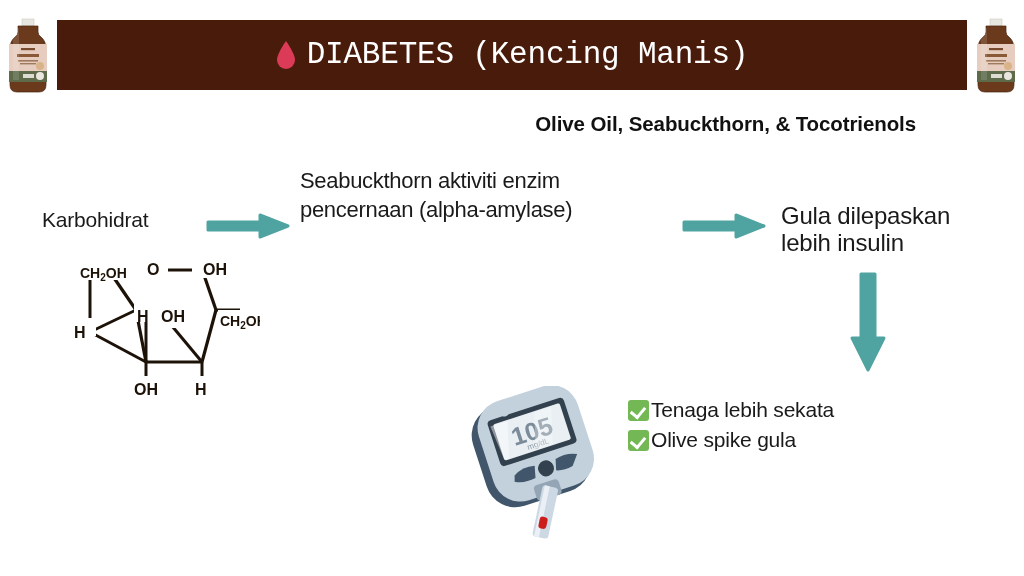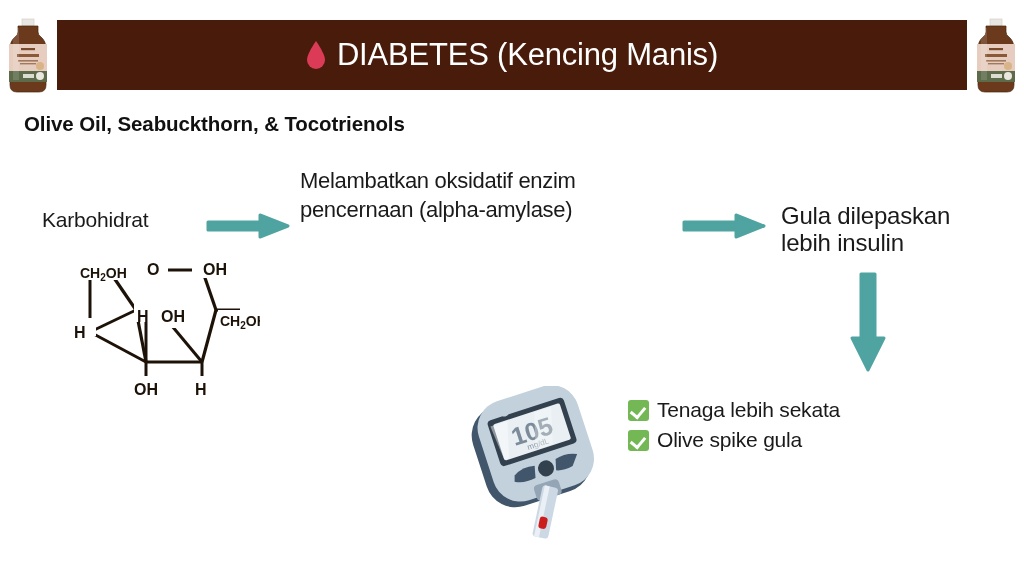--- a/index.html
+++ b/index.html
@@ -28,41 +28,41 @@
   }
   .drop-icon { width: 20px; height: 28px; display:block; }
   .header-title {
     color: #ffffff;
     font-size: 31px;
     font-weight: 400;
     letter-spacing: -0.2px;
     white-space: nowrap;
     line-height: 1;
     padding-bottom: 2px;
+    font-family: Liberation Mono, monospace;
   }
 
   
   .bottle {
     position: absolute;
     top: 18px;
     width: 48px; height: 76px;
   }
   .bottle.left  { left: 4px; }
   .bottle.right { left: 972px; }
 
   
   .subtitle {
     position: absolute;
     left: 0; top: 112px; width: 916px;
-    text-align: left;
+    text-align: right;
     font-size: 20.5px;
     font-weight: bold;
     color: #111111;
     letter-spacing: -0.1px;
-    margin-left: 24px;
   }
 
   
   .karbo-label {
     position: absolute;
     left: 42px; top: 208px;
     font-size: 21px;
     color: #1a1a1a;
     letter-spacing: -0.2px;
     text-align: center;
@@ -125,21 +125,21 @@
     font-weight: bold;
     color: #111111;
     letter-spacing: -0.2px;
     line-height: 26px;
     margin-bottom: 5px;
     white-space: nowrap;
   }
   .concl-item {
     display: flex;
     align-items: center;
-    gap: 8px;
+    gap: 2px;
     margin-bottom: 2px;
   }
   .check-box {
     width: 21px; height: 21px;
     flex: 0 0 21px;
     border-radius: 3px;
     background: #74b855;
     position: relative;
   }
   .check-box::after {
@@ -249,21 +249,21 @@
       <text x="155" y="147">H</text>
     </g>
   </svg>
 
   <svg class="arrow-h1" viewBox="0 0 86 28">
     <path d="M2 10 h52 v-7 l28 11 l-28 11 v-7 h-52 z" fill="#4fa3a0" stroke="#4fa3a0" stroke-width="3" stroke-linejoin="round"></path>
   </svg>
 
   <div class="center-block">
     <div class="center-para">
-      <div class="center-line">Melambatkan oksidatif enzim</div>
+      <div class="center-line">Seabuckthorn aktiviti enzim</div>
       <div class="center-line">pencernaan (alpha-amylase)</div>
     </div>
     <div>
     </div>
   </div>
 
   <svg class="arrow-h2" viewBox="0 0 86 28">
     <path d="M2 10 h52 v-7 l28 11 l-28 11 v-7 h-52 z" fill="#4fa3a0" stroke="#4fa3a0" stroke-width="3" stroke-linejoin="round"></path>
   </svg>
 

